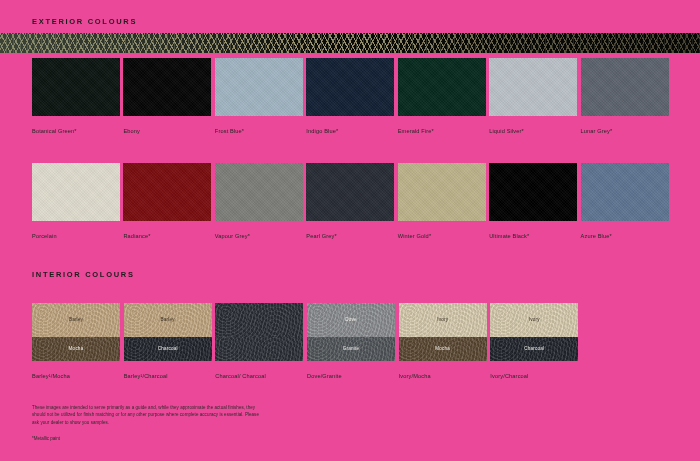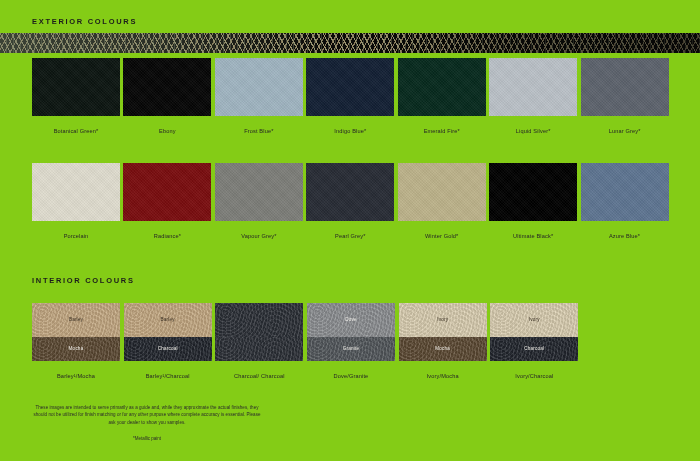--- a/index.html
+++ b/index.html
@@ -2,32 +2,32 @@
 <html><head>
 <meta charset="utf-8">
 <style>
   * { box-sizing: border-box; margin: 0; padding: 0; }
   html, body {
     width: 700px; height: 461px;
     background: #ffffff;
     font-family: "Liberation Sans", sans-serif;
     overflow: hidden;
   }
-  .page { position: relative; width: 700px; height: 461px; background:#84cc16;text-align:center; }
+  .page { position: relative; width: 700px; height: 461px; background:#ec4899; }
 
   
   .section-title {
     font-size: 7.5px;
     font-weight: 700;
     letter-spacing: 1.7px;
     color: #1c1c1c;
     text-transform: uppercase;
   }
   #exterior-title { position: absolute; left: 32px; top: 17px; }
-  #interior-title { position: absolute; left: 32px; top: 276px; }
+  #interior-title { position: absolute; left: 32px; top: 270px; }
 
   
   .band {
     position: absolute;
     left: 0; top: 33px;
     width: 700px; height: 20px;
     background: #0a0a08;
     overflow: hidden;
   }
   .band .layer {

